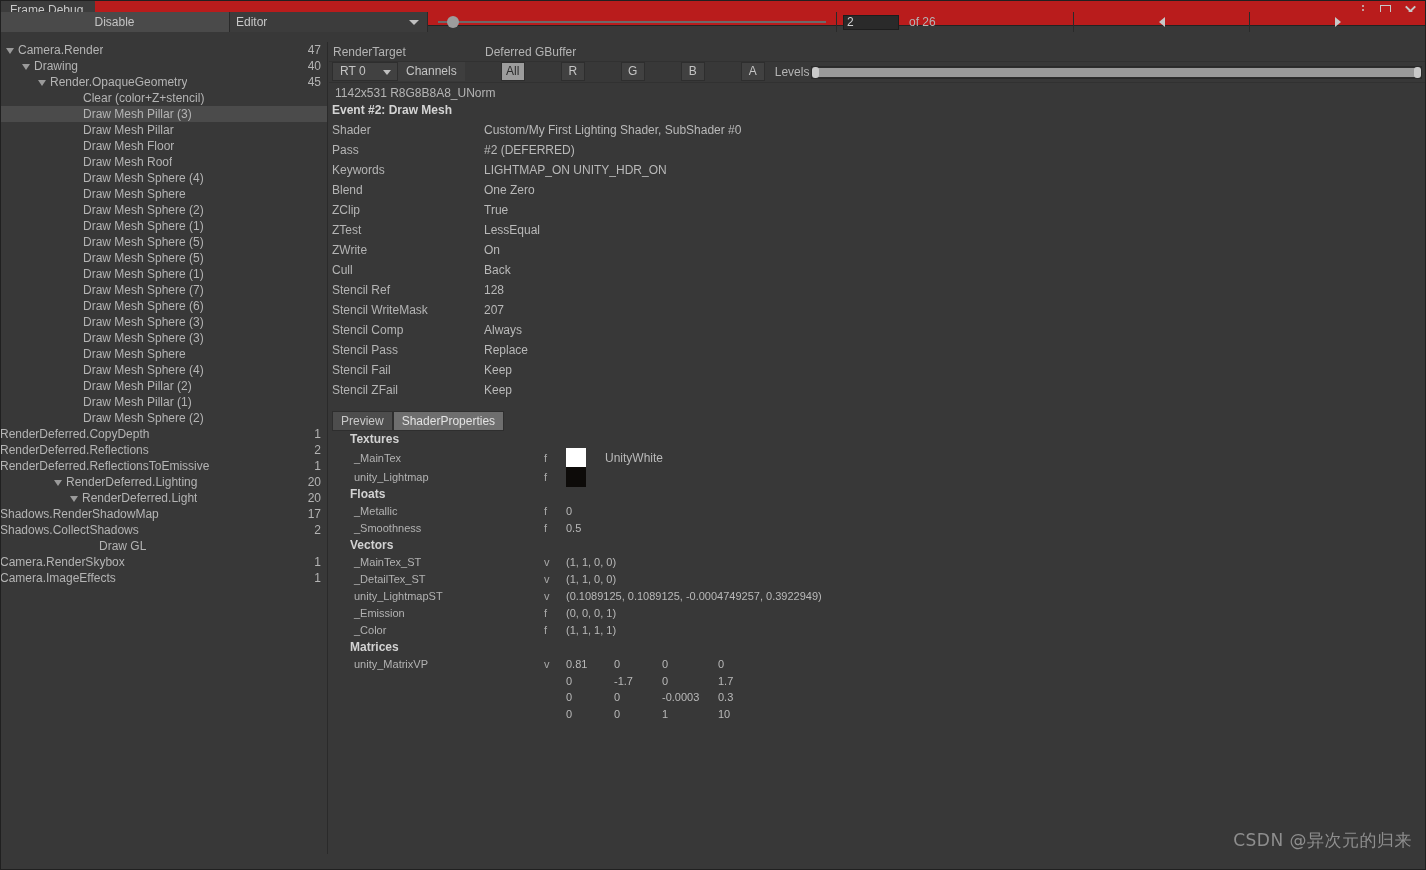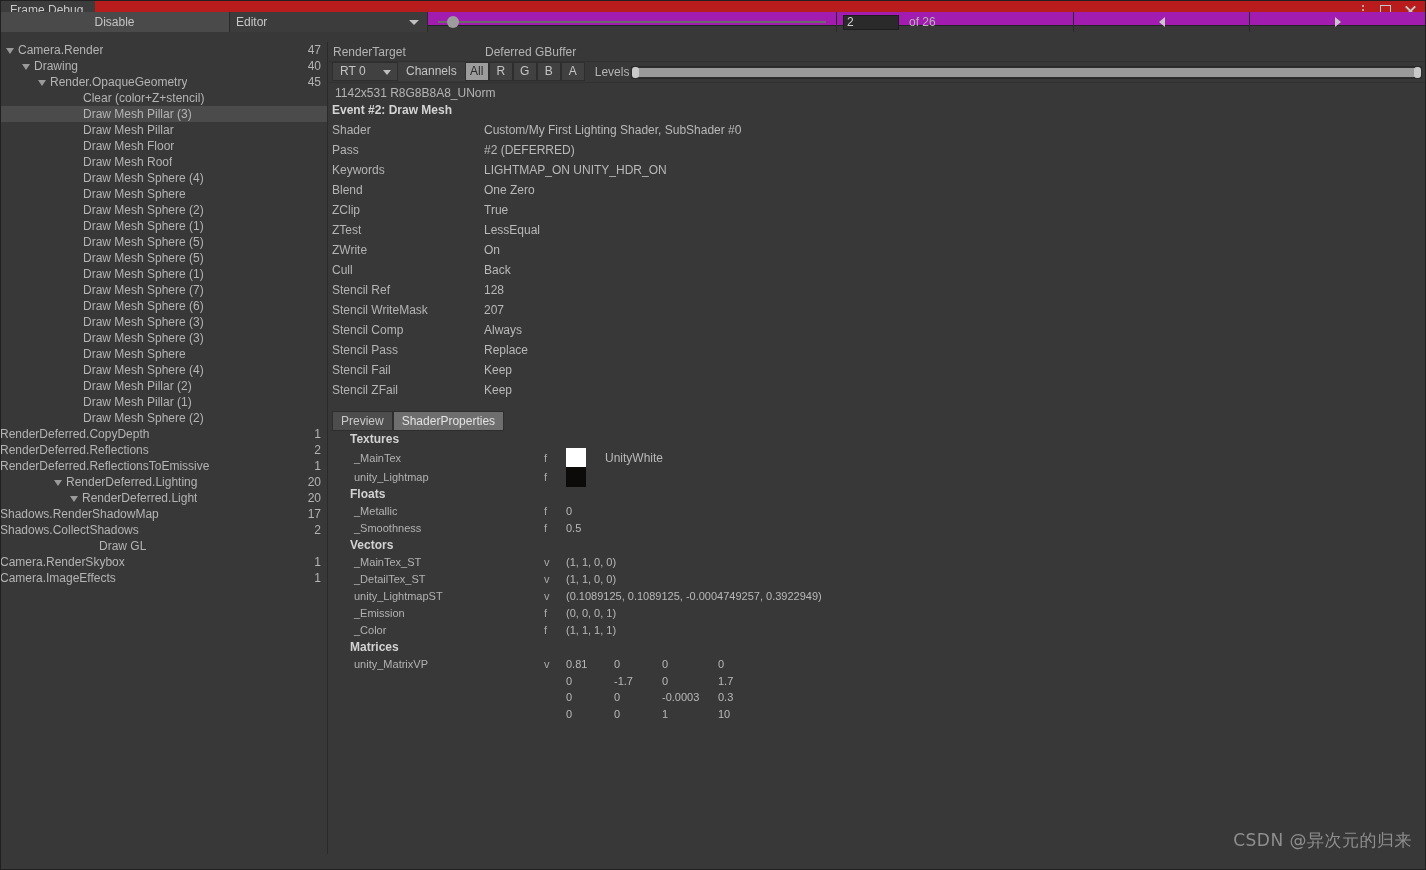--- a/index.html
+++ b/index.html
@@ -46,21 +46,21 @@
   .xmark:before, .xmark:after {
     content: ""; position: absolute; left: 0; top: 6px; width: 13px; height: 1.6px;
     background: #c8c8c8;
   }
   .xmark:before { transform: rotate(45deg); }
   .xmark:after { transform: rotate(-45deg); }
 
   
   .toolbar {
     position: absolute; left: 0; top: 12px; width: 1426px; height: 14px;
-    background: #a21caf;
+    background: #b91c1c;
     display: flex; align-items: stretch;
     border-bottom: 1px solid #232323;
   }
   .tb-cell { border-right: 1px solid #2a2a2a; display: flex; align-items: center; height: 20px; }
   .disable-btn {
     width: 230px; justify-content: center; background: #4a4a4a; color: #c4c4c4;
     font-size: 12px; cursor: default;
   }
   .editor-dd {
     width: 198px; background: #3c3c3c; color: #c8c8c8; padding: 0 6px;
@@ -134,21 +134,21 @@
     white-space: nowrap;
   }
   .seg.on { background: #9c9c9c; color: #2b2b2b; }
   .seg.flat { background: #3e3e3e; border-color: #3e3e3e; }
   .rt0 { width: 66px; justify-content: flex-start; position: relative; padding-right: 18px; }
   .rt0 .dd-arrow2 {
     position: absolute; right: 6px; top: 50%; margin-top: -2px;
     width: 0; height: 0; border-left: 4.5px solid transparent; border-right: 4.5px solid transparent;
     border-top: 5px solid #c0c0c0;
   }
-  .chan { width: 24px; }
+  .chan { width: 24px; margin-left: 36px; }
   .levels-lbl { padding-left: 10px; color: #b4b4b4; display:flex; align-items:center; font-size:12px;}
   .levels-wrap {
     flex: 1; display: flex; align-items: center; padding-right: 4px; padding-left: 2px;
   }
   .levels-track {
     position: relative; flex: 1; height: 13px; background: #2d2d2d;
     border: 1px solid #2a2a2a; display: flex; align-items: center;
   }
   .levels-fill { position: absolute; left: 5px; right: 5px; top: 1px; bottom: 1px; background: #9a9a9a; }
   .lev-handle { position: absolute; width: 7px; top: 0; bottom: 0; background: #c9c9c9; border-radius: 3px; }

